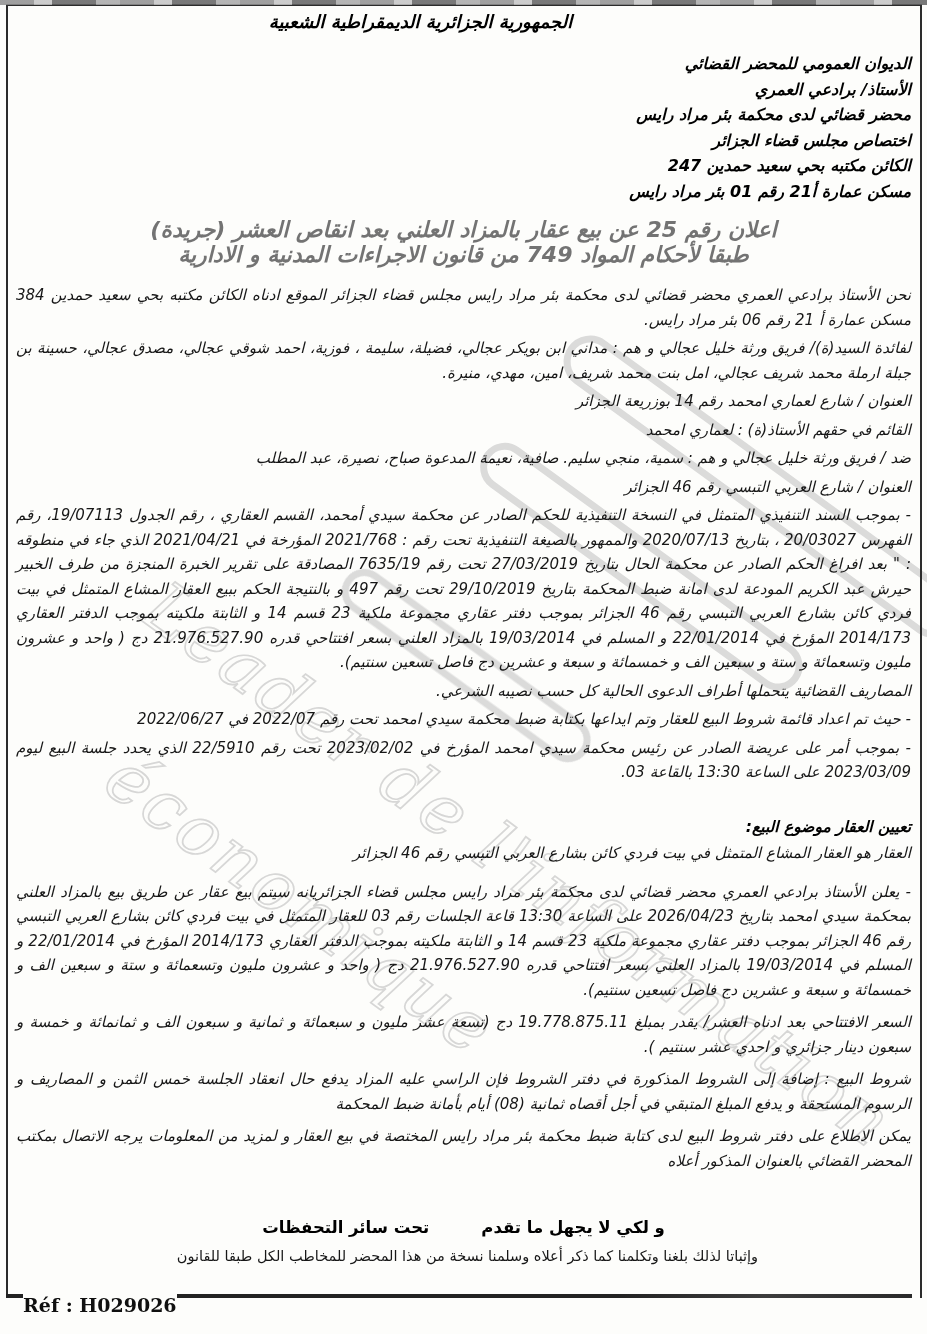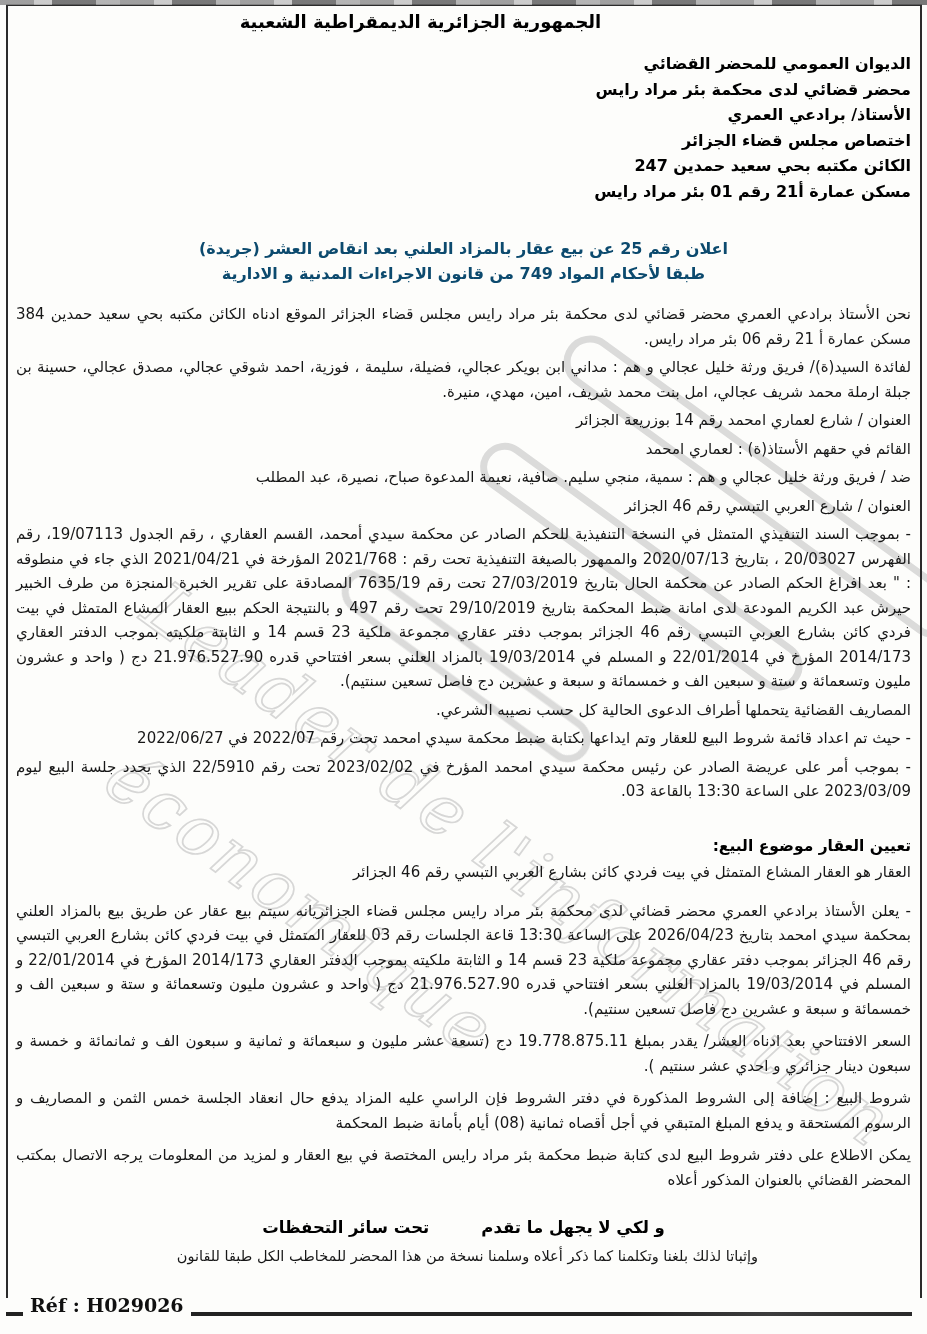--- a/index.html
+++ b/index.html
@@ -11,41 +11,41 @@
   .topnoise{
     position:absolute;top:0;left:0;right:0;height:5px;z-index:3;
     background:repeating-linear-gradient(90deg,#8f8f8f 0 34px,#c4c4c4 34px 52px,#616161 52px 96px,#a8a8a8 96px 120px);
     opacity:.85;
   }
   .frame{
     position:absolute;top:4px;left:6px;right:5px;bottom:36px;
     border:2.5px solid #2b2b2b;border-bottom:none;z-index:2;pointer-events:none;
   }
   .watermark{position:absolute;top:0;left:0;z-index:1;}
-  .content{position:relative;z-index:2;padding:9px 16px 0 16px;direction:rtl;}
+  .content{position:relative;z-index:2;padding:9px 16px 0 16px;direction:rtl;font-style:italic;}
   .republic{
     text-align:center;font-weight:bold;font-size:18px;line-height:26px;
     position:relative;left:-43px;color:#000;
   }
   .header-block{text-align:right;font-weight:bold;font-size:16px;line-height:25.5px;margin-top:16px;color:#000;}
-  .ann-title{text-align:center;font-weight:bold;font-size:16px;line-height:25px;margin-top:32px;color:#0c4a6e;}
+  .ann-title{text-align:center;font-weight:bold;font-size:22px;line-height:25px;margin-top:13px;color:#737373;}
   .body-text{font-size:15px;line-height:24.5px;text-align:justify;margin-top:16px;}
   .body-text p{margin:0 0 4px 0;}
   .section-heading{font-weight:bold;font-size:15.5px;margin-top:30px !important;margin-bottom:2px !important;color:#000;}
   .gap-before{margin-top:14px !important;}
   .small-gap-before{margin-top:8px !important;}
   .footer-closing{
     position:absolute;top:1218px;left:0;right:0;z-index:2;direction:rtl;
     display:flex;justify-content:center;gap:52px;
     font-weight:bold;font-size:16.5px;color:#000;
   }
   .attestation{position:absolute;top:1248px;left:8px;right:0;z-index:2;text-align:center;font-size:14.5px;direction:rtl;}
   .ref-row{
     position:absolute;top:1294px;left:6px;right:15px;z-index:2;
-    display:flex;align-items:flex-end;gap:7px;direction:ltr;
+    display:flex;align-items:flex-start;direction:ltr;
   }
   .ref-line-short{width:17px;height:4px;background:#222;}
   .ref-text{font-family:"DejaVu Serif",serif;font-weight:bold;font-size:19px;color:#101010;white-space:nowrap;}
   .ref-line-long{flex:1;height:4px;background:linear-gradient(90deg,#222 60%,#3d3d3d 80%,#2a2a2a);}
 </style>
 </head>
 <body>
 
 <div class="page">
 
@@ -63,22 +63,22 @@
       <text transform="translate(100,788) rotate(36)" font-family="DejaVu Serif" font-style="italic" font-size="70" fill="none" stroke="#c6c6c6" stroke-width="1.7" letter-spacing="3">économique</text>
     </g>
   </svg>
 
   <div class="content">
 
     <div class="republic">الجمهورية الجزائرية الديمقراطية الشعبية</div>
 
     <div class="header-block">
       <div>الديوان العمومي للمحضر القضائي</div>
+      <div>الأستاذ/ برادعي العمري</div>
       <div>محضر قضائي لدى محكمة بئر مراد رايس</div>
-      <div>الأستاذ/ برادعي العمري</div>
       <div>اختصاص مجلس قضاء الجزائر</div>
       <div>الكائن مكتبه بحي سعيد حمدين 247</div>
       <div>مسكن عمارة أ21 رقم 01 بئر مراد رايس</div>
     </div>
 
     <div class="ann-title">
       <div>اعلان رقم 25 عن بيع عقار بالمزاد العلني بعد انقاص العشر (جريدة)</div>
       <div>طبقا لأحكام المواد 749 من قانون الاجراءات المدنية و الادارية</div>
     </div>
 

